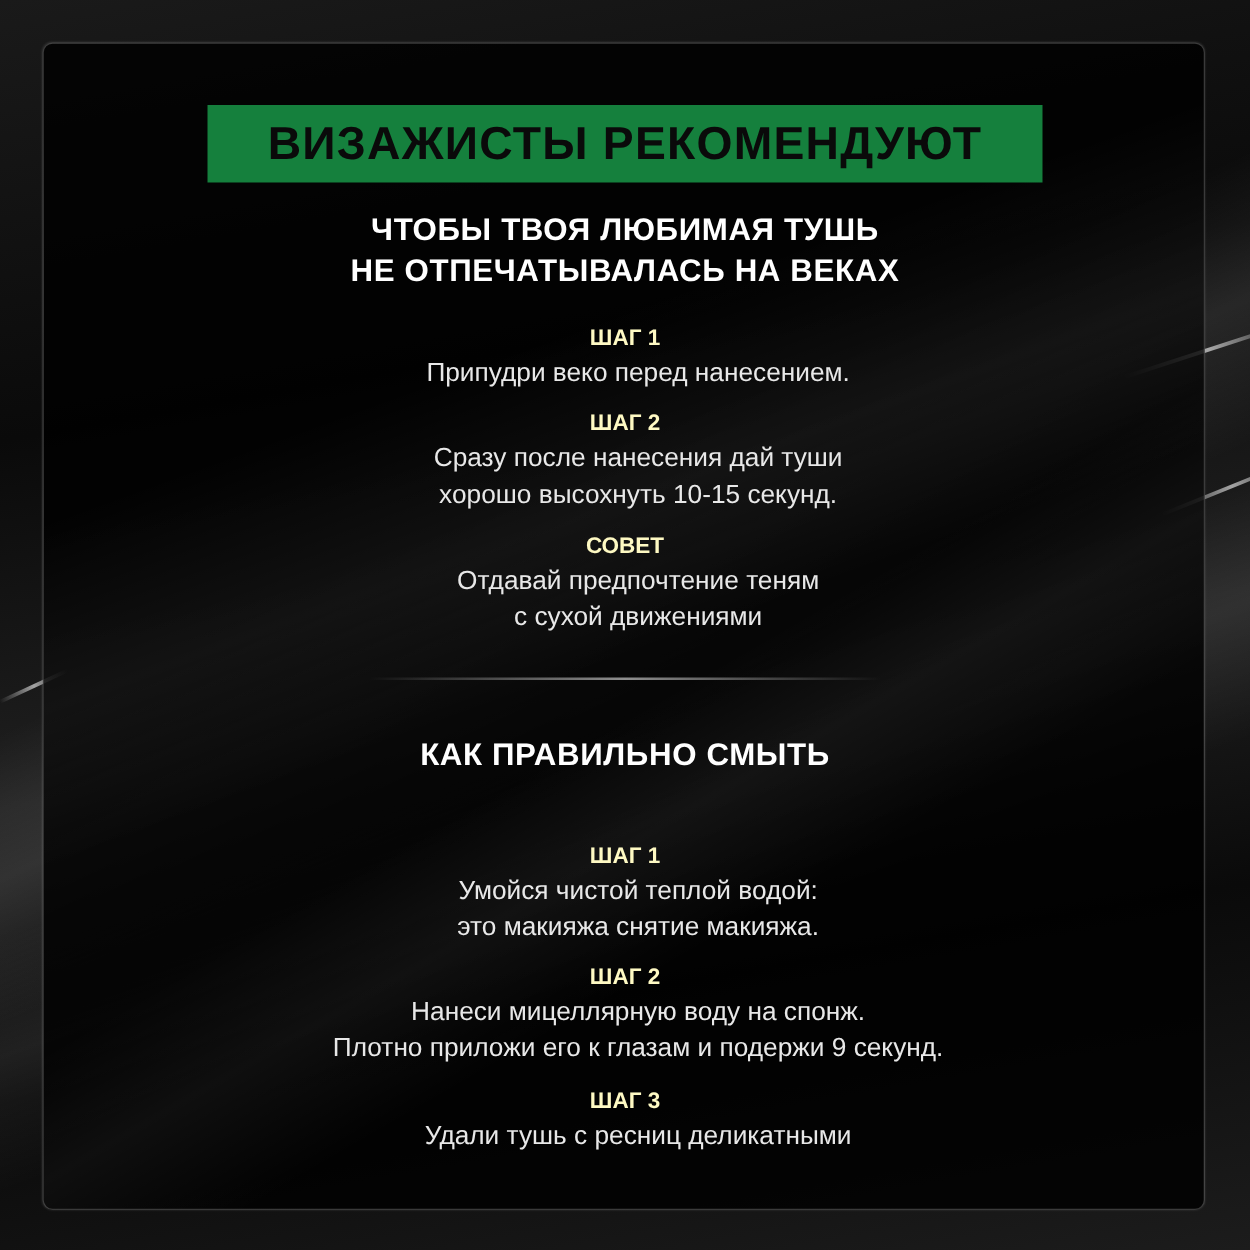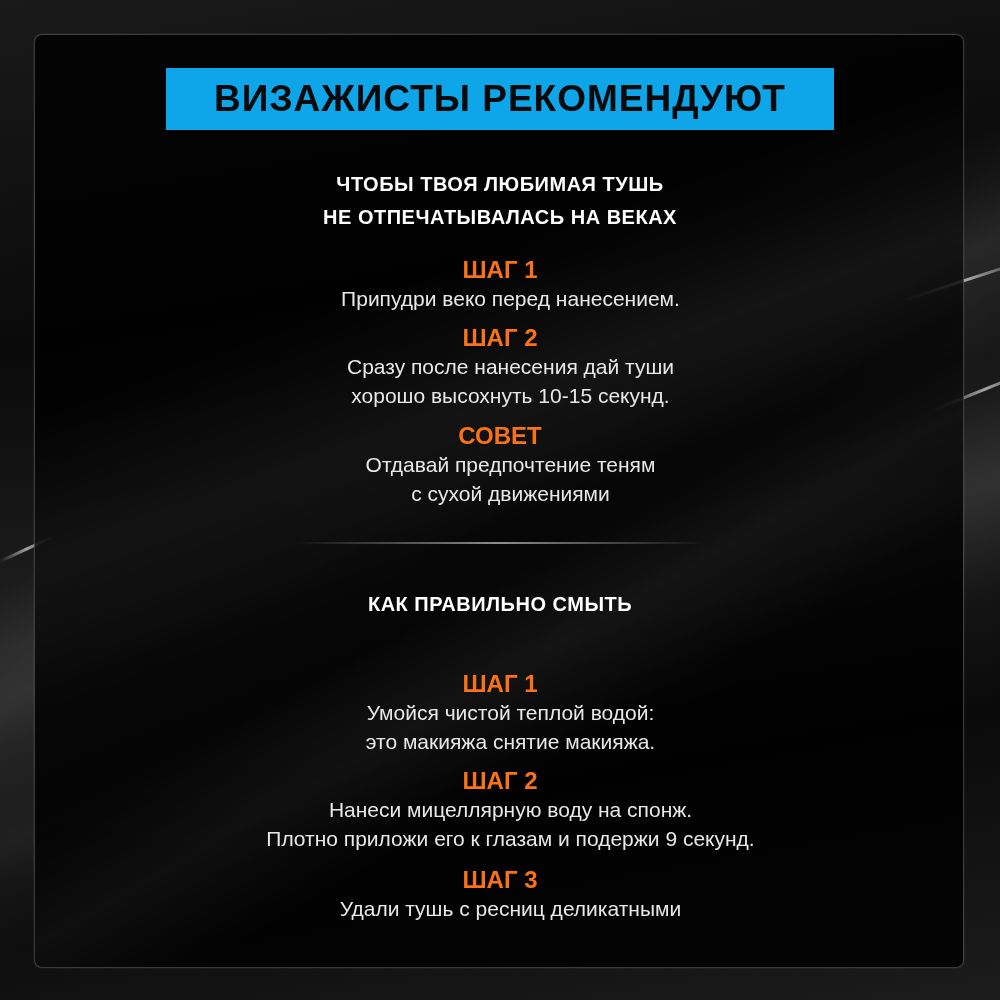--- a/index.html
+++ b/index.html
@@ -19,27 +19,27 @@
   .panel {
     position:absolute; left:34px; top:34px; width:928px; height:932px;
     border:1px solid rgba(255,255,255,0.22); border-radius:8px;
     background:
       linear-gradient(160deg, rgba(255,255,255,0) 30%, rgba(255,255,255,0.06) 42%, rgba(255,255,255,0) 52%),
       linear-gradient(150deg, rgba(255,255,255,0) 55%, rgba(255,255,255,0.05) 62%, rgba(255,255,255,0) 70%),
       rgba(0,0,0,0.82);
     box-shadow: 0 0 2px rgba(255,255,255,0.15);
   }
   .title-box {
-    position:absolute; left:166px; top:68px; width:668px; height:62px;
-    background:#0ea5e9; display:flex; align-items:center; justify-content:center;
+    position:absolute; left:166px; top:84px; width:668px; height:62px;
+    background:#15803d; display:flex; align-items:center; justify-content:center;
   }
   .title-box span { color:#0a0a0a; font-weight:bold; font-size:37px; letter-spacing:1px; }
   .block { position:absolute; left:0; width:1000px; text-align:center; color:#f2f2f2; }
-  .heading { font-weight:bold; font-size:20px; line-height:33px; letter-spacing:0.5px; color:#ffffff; }
-  .step-title { font-weight:bold; font-size:24px; line-height:28px; color:#f97316; }
+  .heading { font-weight:bold; font-size:25px; line-height:33px; letter-spacing:0.5px; color:#ffffff; }
+  .step-title { font-weight:bold; font-size:18px; line-height:28px; color:#fef9c3; }
   .step-text { font-size:21px; line-height:29px; color:#e8e8e8;margin-left:21px; }
   .divider {
     position:absolute; left:295px; top:542px; width:410px; height:2px;
     background:linear-gradient(90deg, rgba(255,255,255,0), rgba(255,255,255,0.55) 50%, rgba(255,255,255,0));
   }
 </style>
 </head>
 <body>
 
 <div class="bg"></div>

